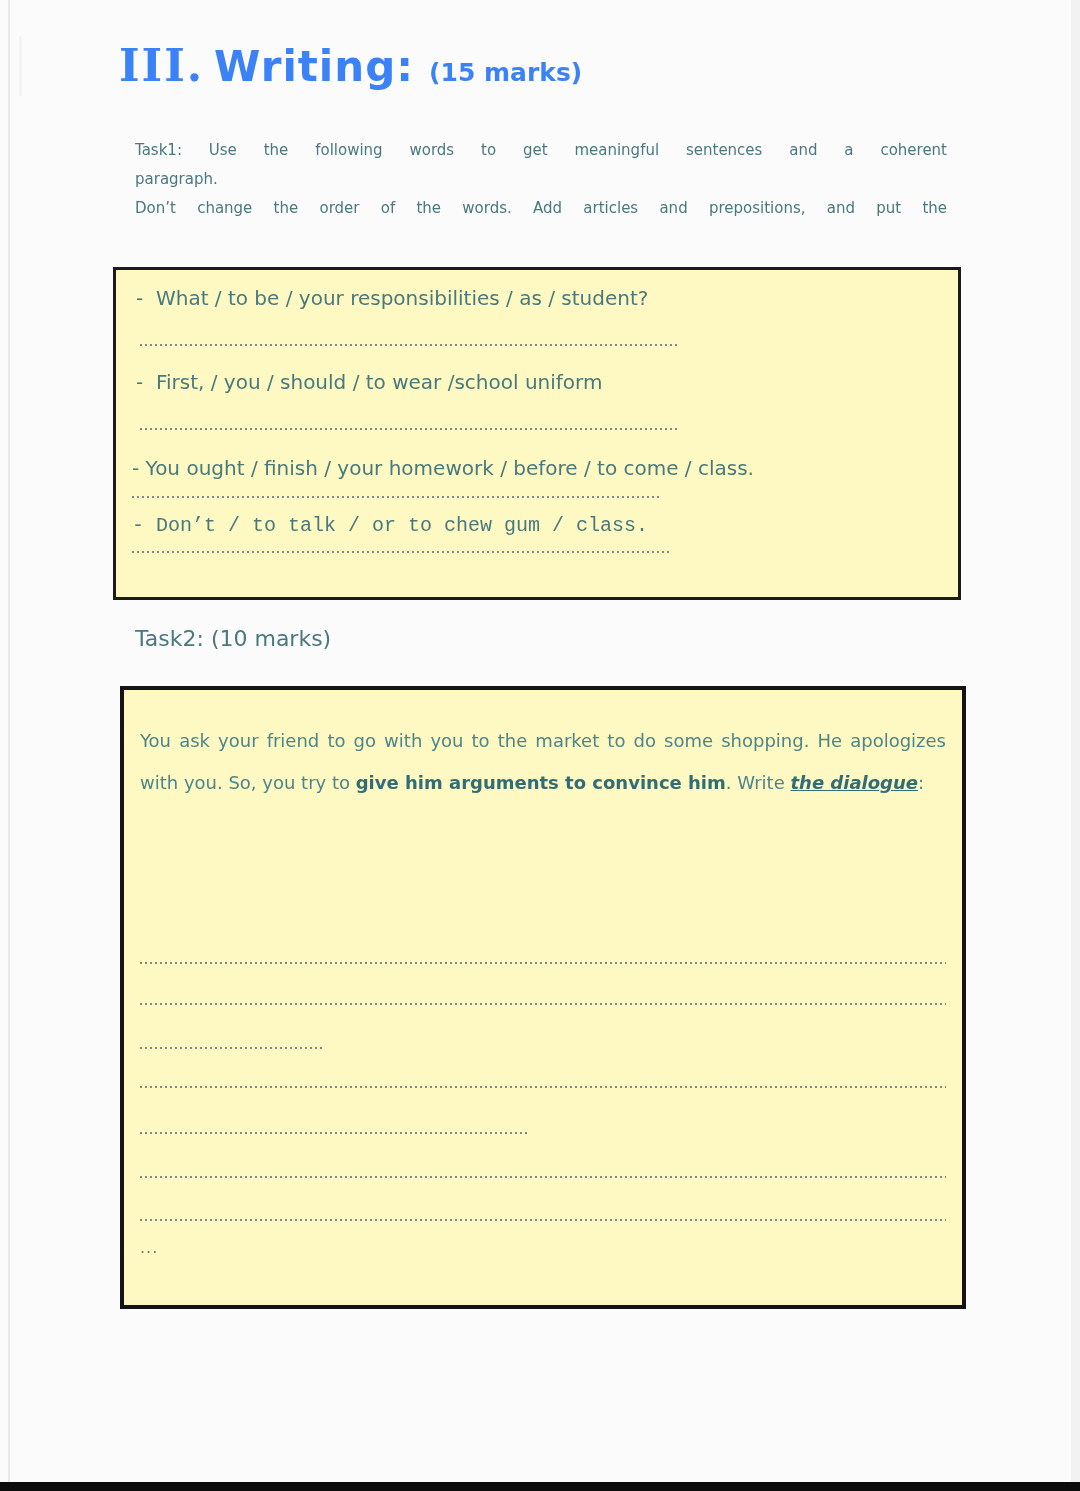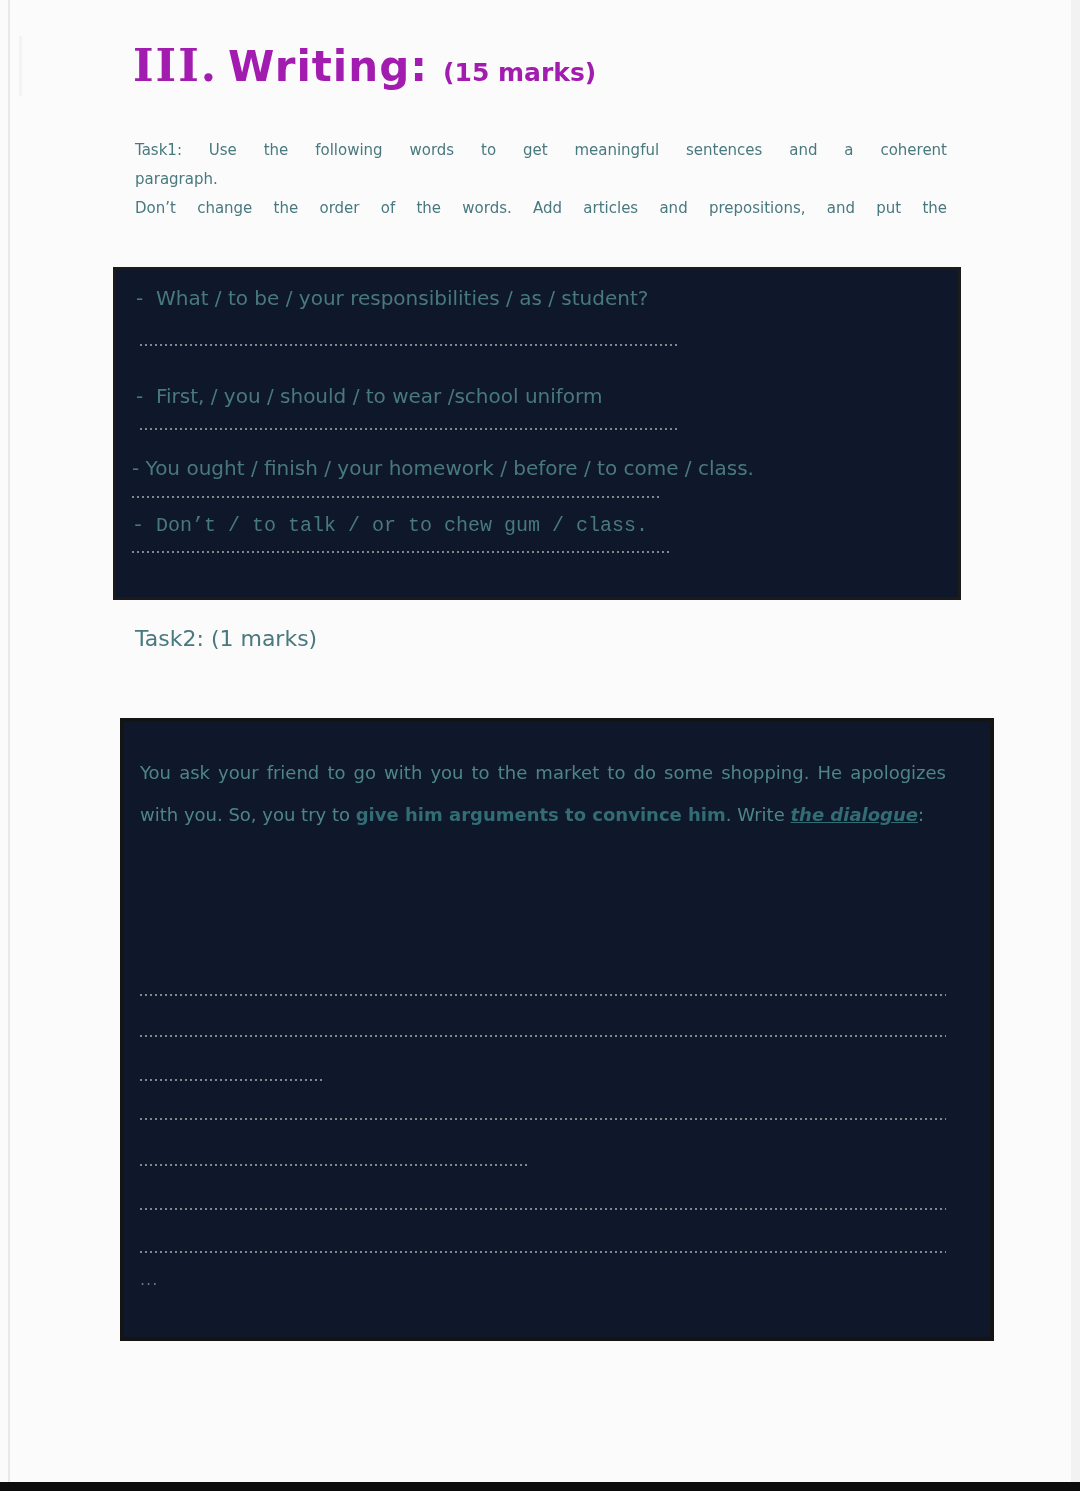--- a/index.html
+++ b/index.html
@@ -7,40 +7,40 @@
     width:1080px;height:1491px;position:relative;overflow:hidden;
     background:#fcfbfb;
     font-family:"DejaVu Sans",sans-serif;
   }
   
   .edge-left{position:absolute;left:8px;top:0;bottom:0;width:2px;background:#e9e9e9;}
   .edge-left-notch{position:absolute;left:19px;top:36px;height:60px;width:3px;background:#f3f3f3;}
   .edge-right{position:absolute;right:0;top:0;bottom:0;width:9px;background:#f2f2f2;}
   .edge-bottom{position:absolute;left:0;right:0;bottom:0;height:9px;background:#0c0c0c;}
 
-  .title{position:absolute;left:133px;top:40px;color:#a21caf;white-space:nowrap;}
+  .title{position:absolute;left:119px;top:40px;color:#3b82f6;white-space:nowrap;}
   .title .roman{font-family:"DejaVu Serif",serif;font-weight:bold;font-size:44px;letter-spacing:2px;}
   .title .word{font-weight:bold;font-size:42px;margin-left:10px;letter-spacing:1px;}
   .title .marks{font-weight:bold;font-size:25px;margin-left:10px;}
 
   .instructions{position:absolute;left:135px;top:136px;width:812px;
     color:#48797f;font-size:15px;line-height:29px;}
   .iline{min-height:29px;}
   .jl{text-align:justify;text-align-last:justify;}
 
-  .task-box{position:absolute;background:#0f172a;}
+  .task-box{position:absolute;background:#fef9c3;}
   .box1{left:113px;top:267px;width:842px;height:327px;border:3px solid #1b1b1b;}
-  .box2{left:120px;top:718px;width:838px;height:615px;border:4px solid #141414;padding-left:28px;}
+  .box2{left:120px;top:686px;width:838px;height:615px;border:4px solid #141414;}
 
   .prompt{position:absolute;color:#48797f;font-size:20px;white-space:pre-wrap;}
   .dots{position:absolute;height:2px;
     background:repeating-linear-gradient(to right,#83888d 0,#83888d 2px,transparent 2px,transparent 5px);}
 
   .p0{left:20px;top:16px;}  .d0{left:24px;top:74px;width:540px;}
-  .p1{left:20px;top:114px;} .d1{left:24px;top:158px;width:538px;}
+  .p1{left:20px;top:100px;} .d1{left:24px;top:158px;width:538px;}
   .p2{left:16px;top:186px;} .d2{left:16px;top:226px;width:528px;}
   .p3{left:16px;top:244px;font-family:Liberation Mono, monospace;} .d3{left:16px;top:281px;width:540px;}
 
   .task2-label{position:absolute;left:135px;top:626px;color:#48797f;font-size:22px;}
 
   .t2para{position:absolute;left:16px;top:30px;width:806px;
     color:#4d858b;font-size:18px;line-height:42px;}
   .t2line{height:42px;}
   .t2para .b{font-weight:bold;color:#326d76;}
   .t2para .biu{font-weight:bold;font-style:italic;text-decoration:underline;color:#326d76;}
@@ -77,21 +77,21 @@
   <div class="prompt p0">-  What / to be / your responsibilities / as / student?</div>
   <div class="dots d0"></div>
   <div class="prompt p1">-  First, / you / should / to wear /school uniform</div>
   <div class="dots d1"></div>
   <div class="prompt p2">- You ought / finish / your homework / before / to come / class.</div>
   <div class="dots d2"></div>
   <div class="prompt p3">- Don’t / to talk / or to chew gum / class.</div>
   <div class="dots d3"></div>
 </div>
 
-<div class="task2-label">Task2: (1 marks)</div>
+<div class="task2-label">Task2: (10 marks)</div>
 
 <div class="task-box box2">
   <div class="t2para">
     <div class="t2line jl"><span>You ask your friend to go with you to the market to do some shopping. He apologizes</span></div>
     <div class="t2line"><span>with you. So, you try to </span><span class="b">give him arguments to convince him</span><span>. Write </span><span class="biu">the dialogue</span><span>:</span></div>
   </div>
 
   <div class="dots f0"></div>
   <div class="dots f1"></div>
   <div class="dots f2"></div>

